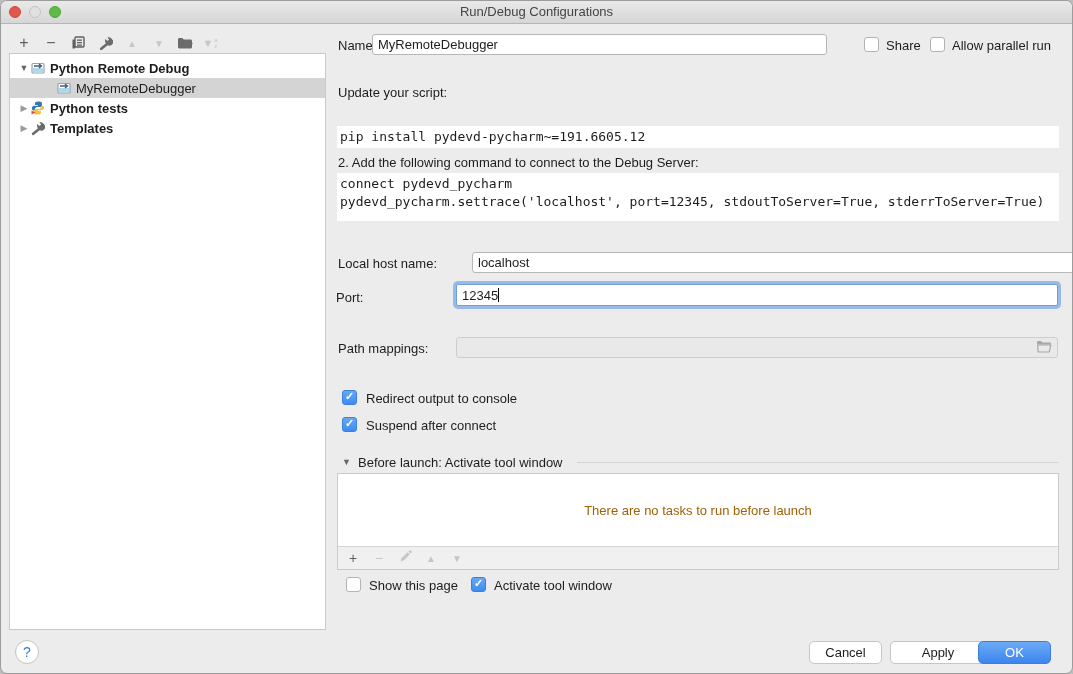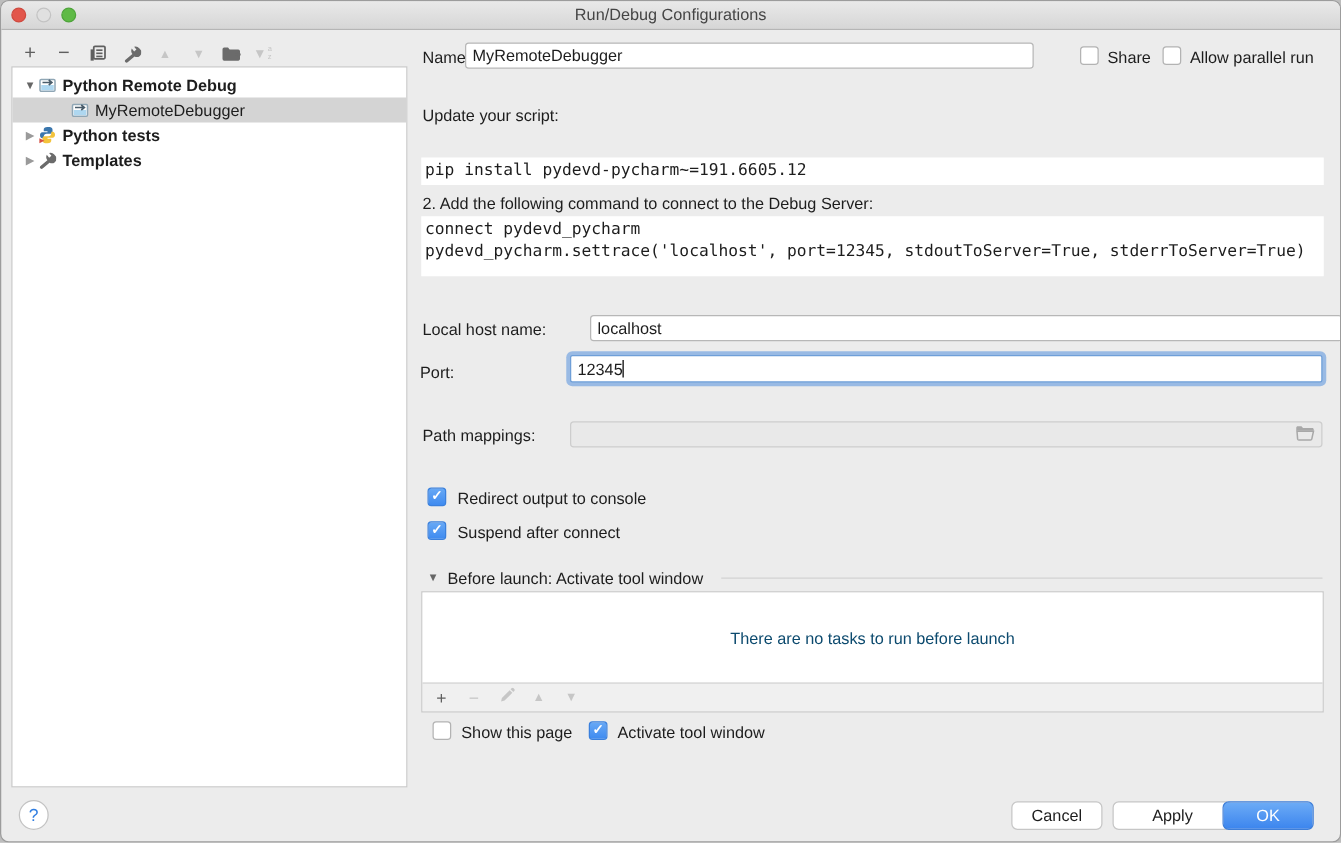--- a/index.html
+++ b/index.html
@@ -43,21 +43,21 @@
              color:#1d1d1d;line-height:18px;padding:2px 3px;box-sizing:border-box;white-space:pre;}
   .cb{position:absolute;width:15px;height:15px;border-radius:3px;background:#fff;
       border:1px solid #b3b3b3;box-sizing:border-box;}
   .cb.checked{background:linear-gradient(#67a8f5,#3f8bf0);border-color:#3a80dd;}
   .cb.checked::after{content:"✓";position:absolute;left:2px;top:-1px;color:#fff;font-size:11px;font-weight:bold;}
   .caret-line{position:absolute;width:1px;height:14px;background:#000;}
   .sep-line{position:absolute;height:1px;background:#d2d2d2;}
   
   .tasksbox{position:absolute;left:336px;top:472px;width:722px;border:1px solid #c9c9c9;box-sizing:border-box;}
   .tasks-empty{height:72px;background:#fff;display:flex;align-items:center;justify-content:center;
-               color:#0c4a6e;font-size:13px;}
+               color:#a16207;font-size:13px;}
   .tasks-toolbar{height:22px;background:#f0f0f0;border-top:1px solid #d5d5d5;display:flex;
                  align-items:center;padding-left:8px;gap:12px;}
   .tasks-toolbar .tb2{width:14px;text-align:center;font-size:14px;color:#5f5f5f;}
   .tasks-toolbar .tb2.disabled{color:#c6c6c6;}
   
   .btn{position:absolute;height:23px;border-radius:5px;background:#fff;border:1px solid #c6c6c6;
        font-size:13px;color:#1d1d1d;display:flex;align-items:center;justify-content:center;
        box-sizing:border-box;cursor:default;}
   .btn.primary{background:linear-gradient(#6cabf6,#3c85ee);border-color:#3e7ed8;color:#fff;}
   .helpbtn{position:absolute;left:14px;top:639px;width:24px;height:24px;border-radius:50%;

